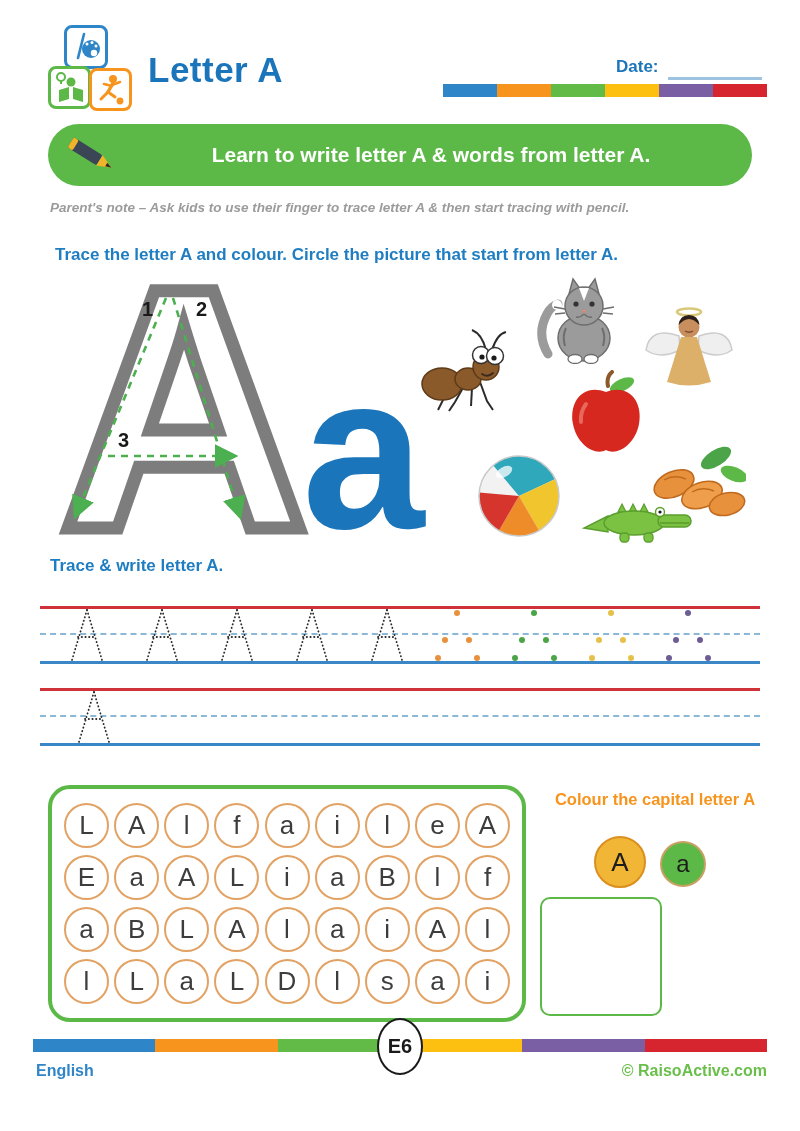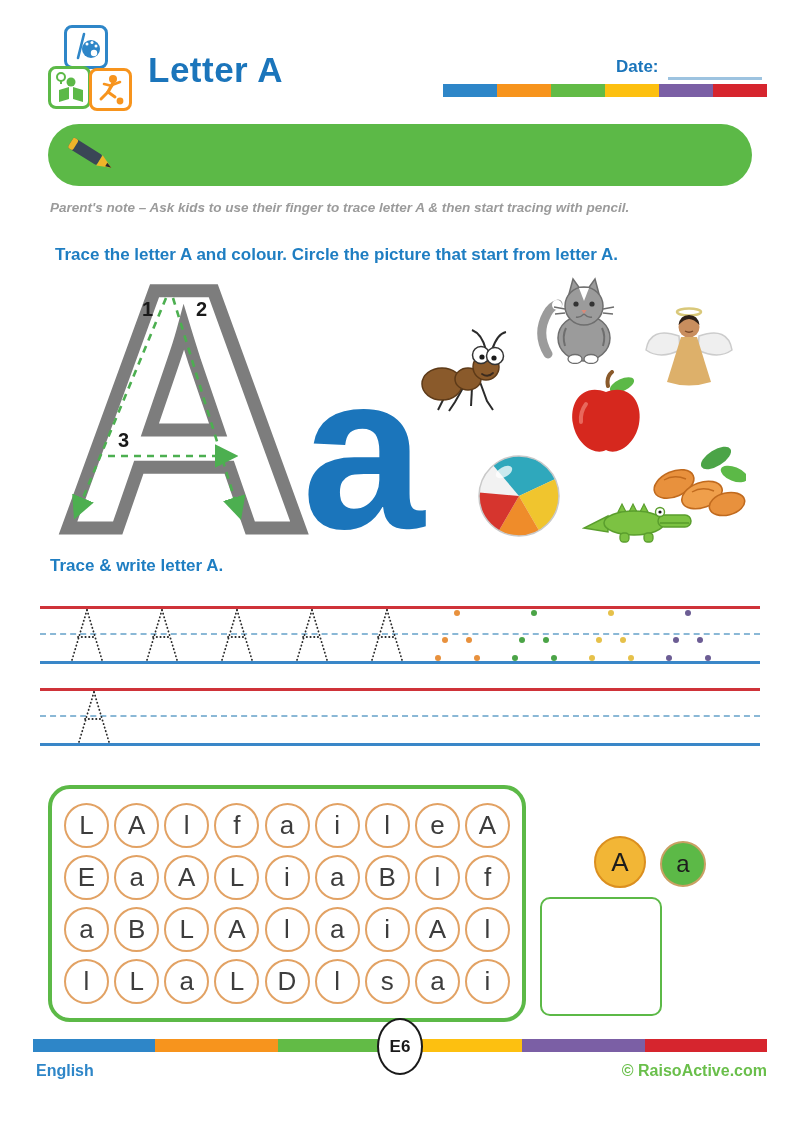--- a/index.html
+++ b/index.html
@@ -45,21 +45,21 @@
   
   .colour-heading{left:533px;top:786px;width:244px;text-align:center;font-size:16.5px;font-weight:bold;color:#f7941d;line-height:26px;}
   .circ{position:absolute;border-radius:50%;display:flex;align-items:center;justify-content:center;
     font-size:26px;color:#1c1c1c;box-sizing:border-box;}
   .circ-A{left:594px;top:836px;width:52px;height:52px;background:#f2b636;border:2.5px solid #db8f1f;}
   .circ-a{left:660px;top:841px;width:46px;height:46px;background:#5cb947;border:2.5px solid #c9a063;font-size:24px;}
   .practice-box{left:540px;top:897px;width:122px;height:119px;border:2.5px solid #5cb947;border-radius:10px;box-sizing:border-box;background:#fff;}
   .note-side{left:670px;top:906px;width:108px;font-size:13.5px;font-weight:bold;font-style:italic;color:#a5a5a5;line-height:20px;}
   
   .code-badge{left:377px;top:1018px;width:46px;height:57px;border-radius:50%;background:#fff;border:2.5px solid #1a1a1a;
-    box-sizing:border-box;display:flex;align-items:center;justify-content:center;font-size:17px;font-weight:bold;color:#1a1a1a;}
+    box-sizing:border-box;display:flex;align-items:center;justify-content:center;font-size:20px;font-weight:bold;color:#1a1a1a;}
   .footer-subject{left:36px;top:1062px;font-size:16px;font-weight:bold;color:#2e86c8;}
   .footer-copy{left:560px;top:1062px;width:207px;text-align:right;font-size:16px;font-weight:bold;color:#6abf4b;}
 </style>
 </head>
 <body>
 
 <div class="page">
 
   <div class="logo-sq logo-blue">
     <svg width="38" height="38" viewBox="0 0 38 38">
@@ -106,20 +106,21 @@
 
   <div class="abs banner">
     <svg class="abs" style="left:18px;top:4px;" width="50" height="54" viewBox="0 0 50 54">
       <g transform="rotate(-58 25 27)">
         <rect x="19" y="3" width="12" height="34" rx="2" fill="#3a4656"></rect>
         <rect x="19" y="3" width="12" height="6" rx="2" fill="#f0b429"></rect>
         <polygon points="19,37 31,37 25,51" fill="#f0b429"></polygon>
         <polygon points="23,45 27,45 25,51" fill="#2b2b2b"></polygon>
       </g>
     </svg>
+    <div class="banner-text">Learn to write letter A &amp; words from letter A.</div>
   </div>
 
   <div class="abs note-top">Parent's note – Ask kids to use their finger to trace letter A &amp; then start tracing with pencil.</div>
 
   <div class="abs sec-heading h-trace">Trace the letter A and colour. Circle the picture that start from letter A.</div>
 
   <svg class="abs" style="left:44px;top:266px;overflow:visible;" width="280" height="276" viewBox="0 0 280 276">
     <defs>
       <marker id="arrowg" markerWidth="9" markerHeight="9" refX="5" refY="4.5" orient="auto">
         <path d="M0,0 L9,4.5 L0,9 Z" fill="#4caf50"></path>
@@ -347,20 +348,21 @@
         <div class="grid-circle">L</div>
         <div class="grid-circle">D</div>
         <div class="grid-circle">l</div>
         <div class="grid-circle">s</div>
         <div class="grid-circle">a</div>
         <div class="grid-circle">i</div>
       </div>
     </div>
 
   <div class="abs colour-heading">
+    <div>Colour the capital letter A</div>
   </div>
   <div class="circ circ-A">A</div>
   <div class="circ circ-a">a</div>
 
   <div class="abs practice-box"></div>
 
   <div class="abs color-bar bar-bottom">
       <span style="background: rgb(46, 134, 200);"></span>
       <span style="background: rgb(247, 148, 29);"></span>
       <span style="background: rgb(98, 187, 70);"></span>

